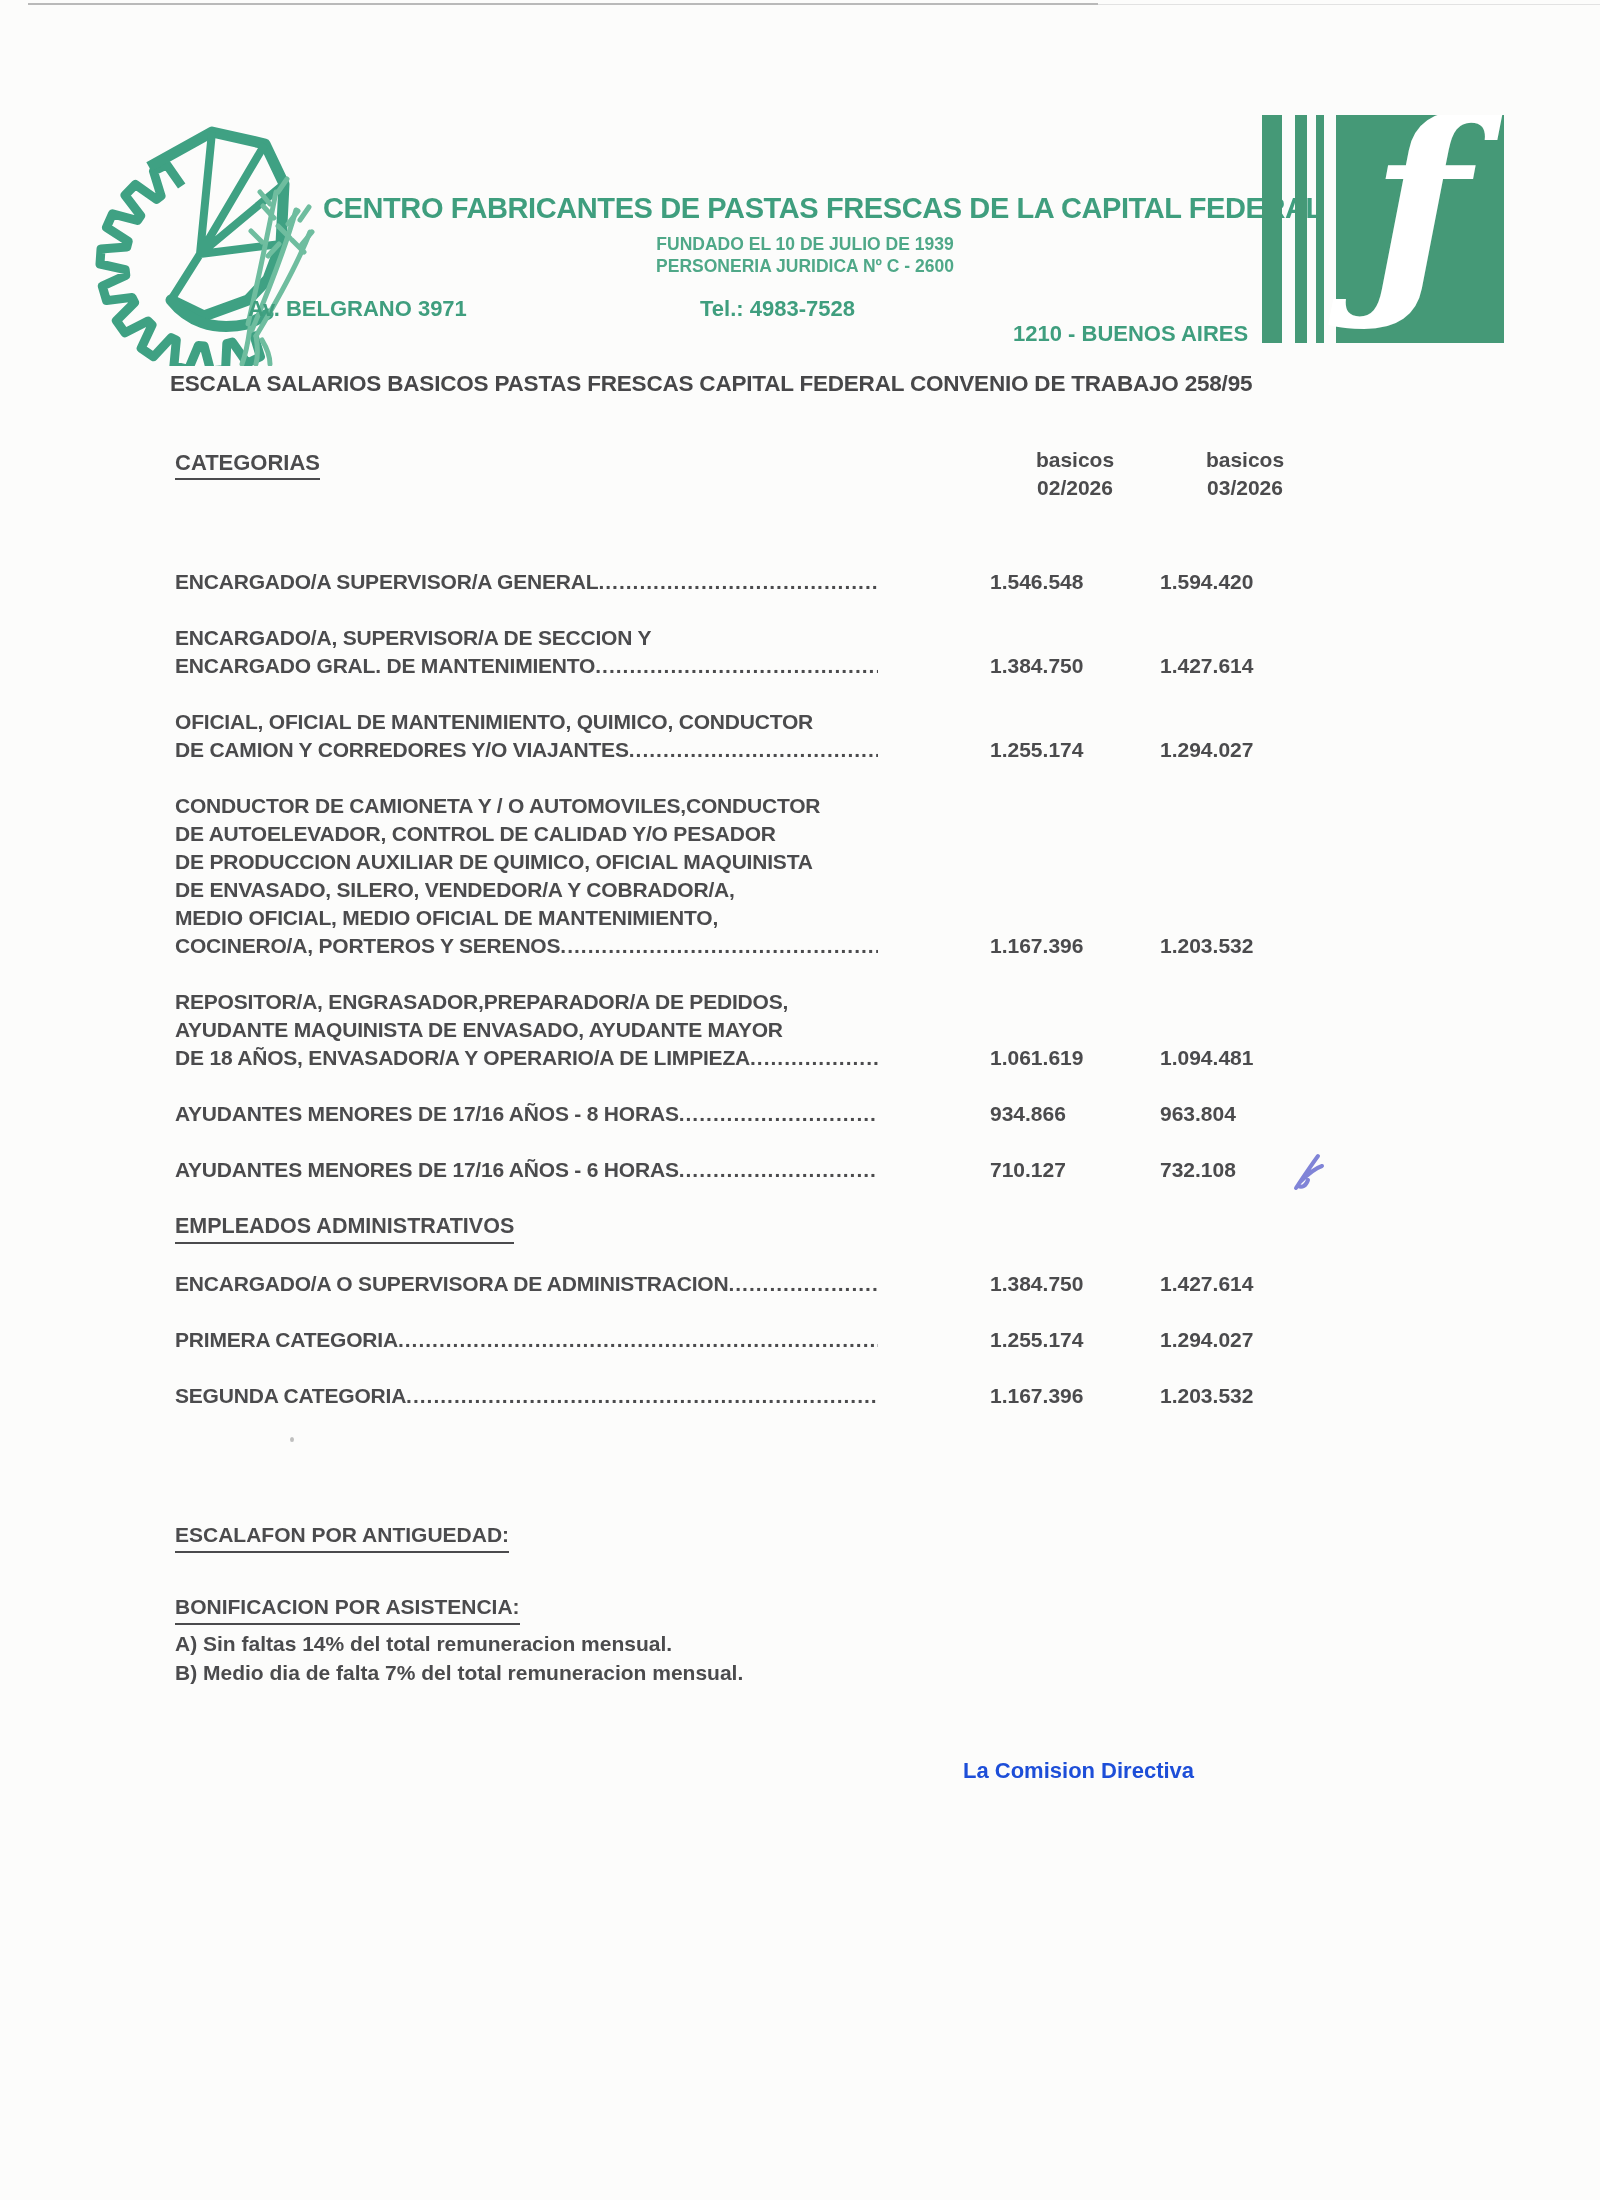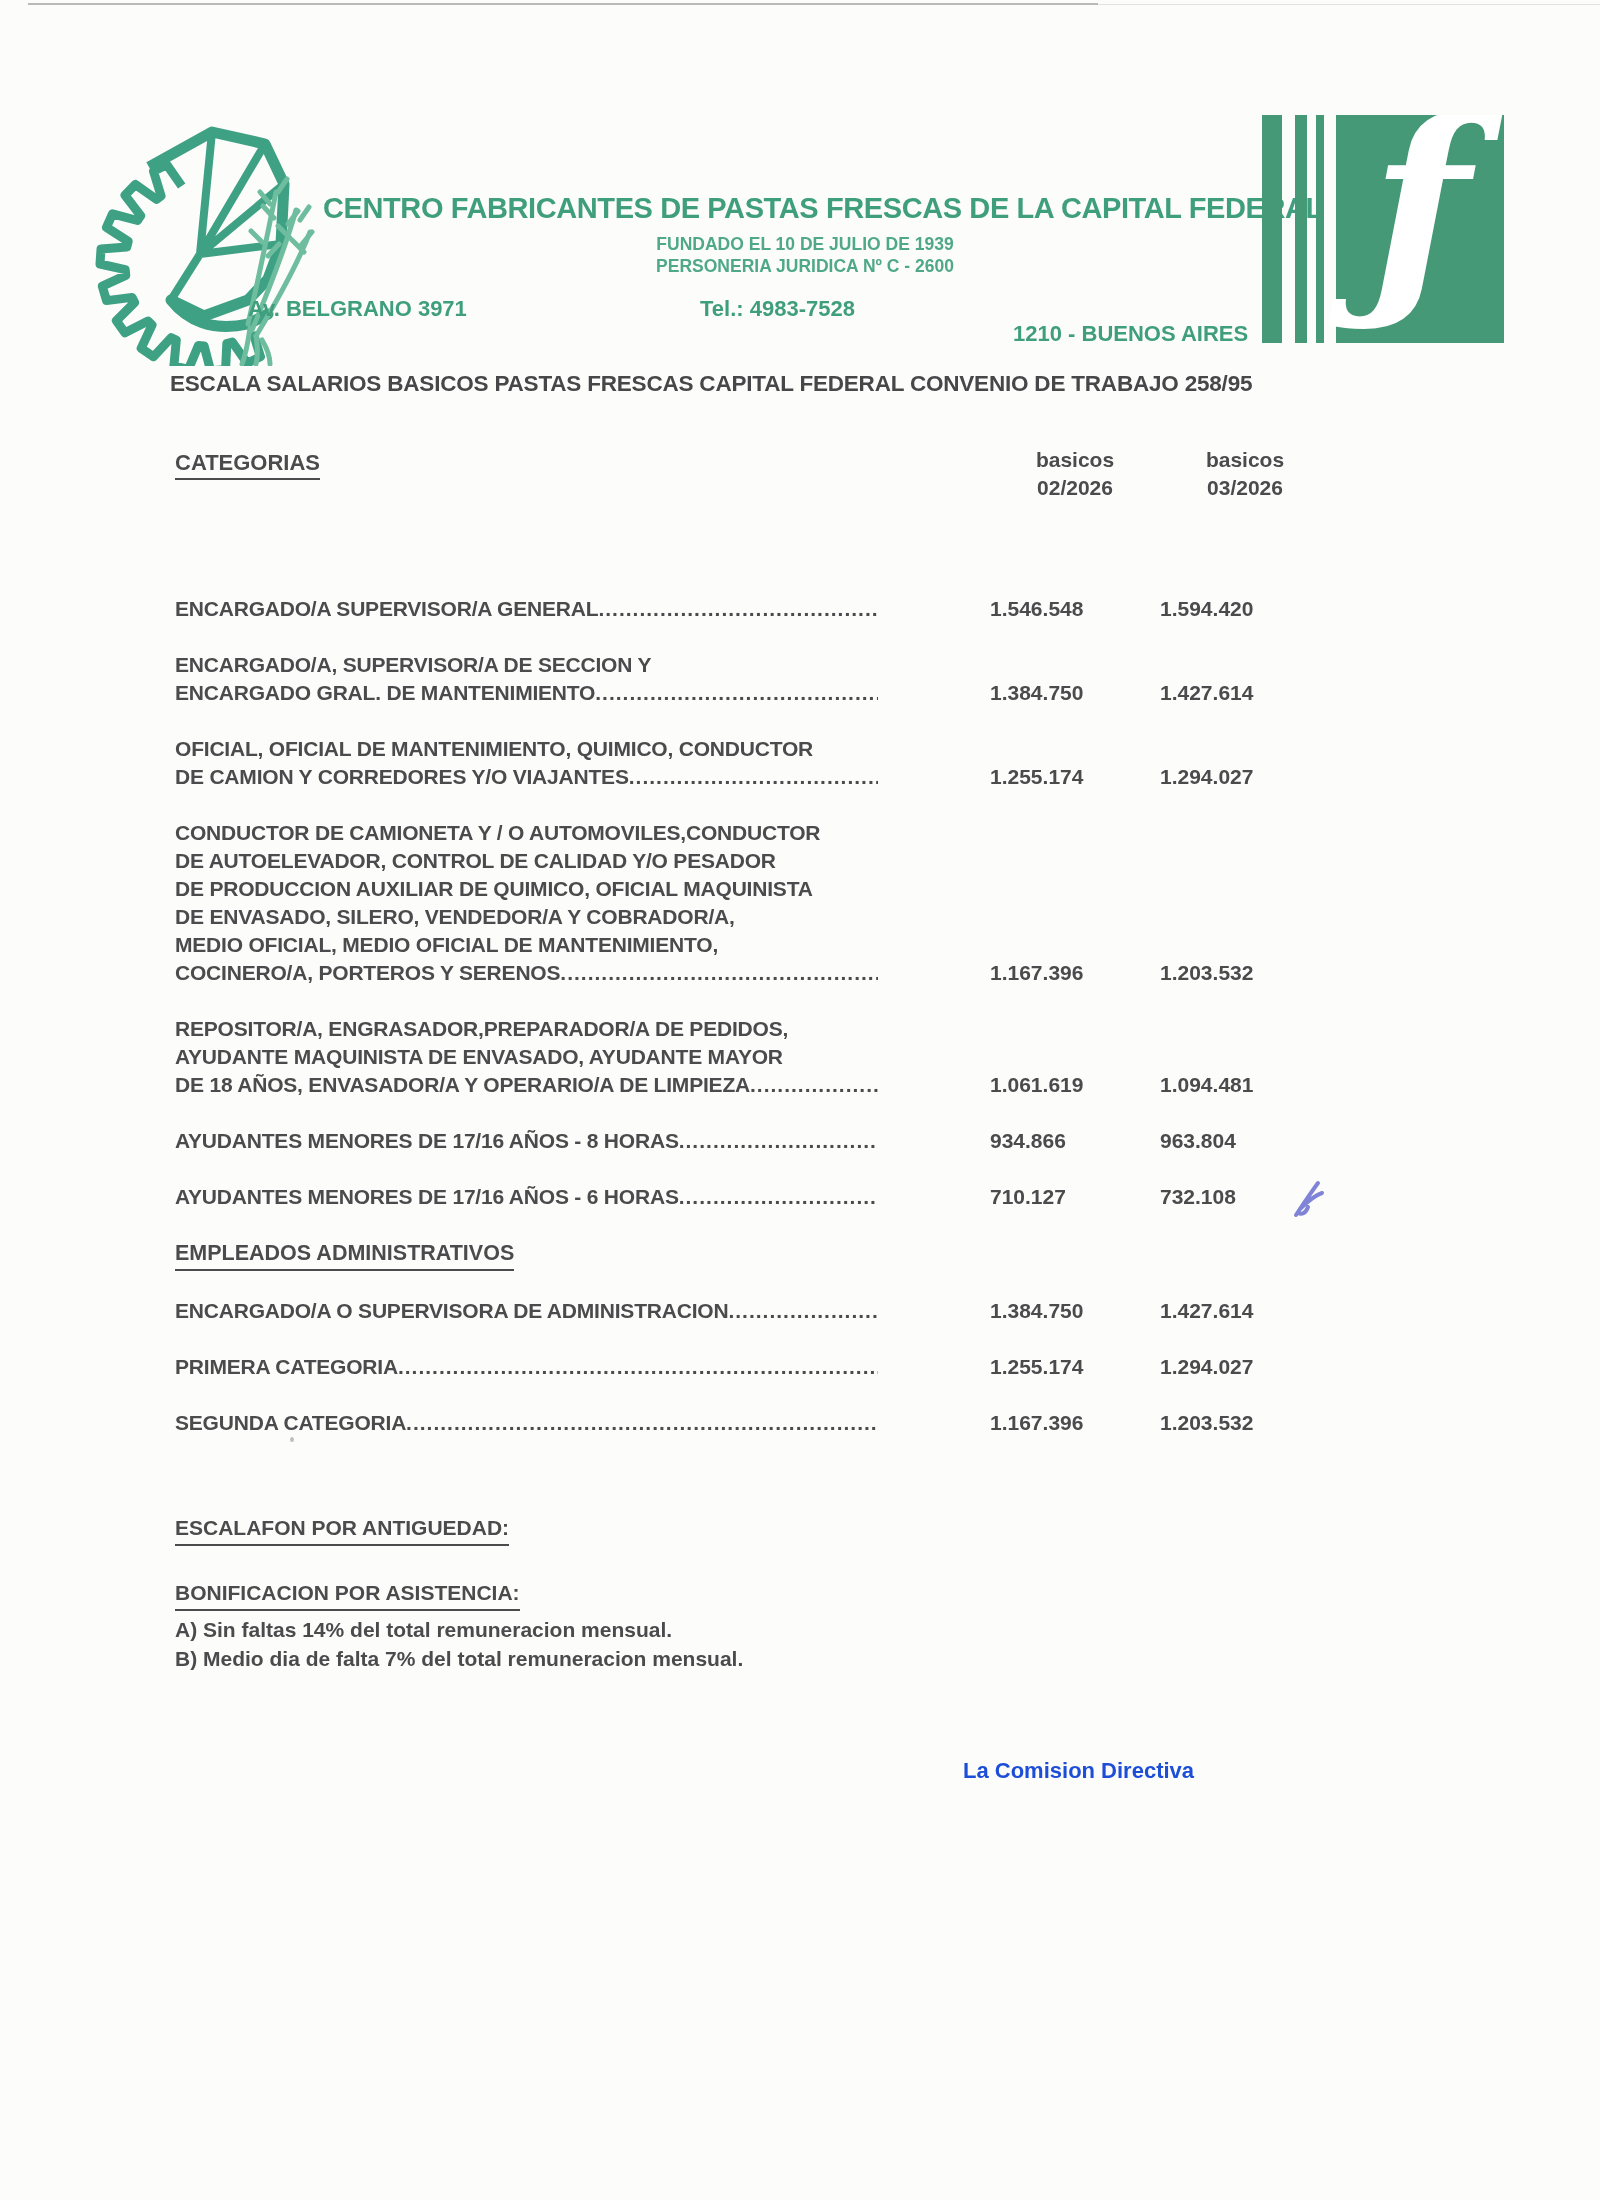--- a/index.html
+++ b/index.html
@@ -29,33 +29,33 @@
   .doc-title{position:absolute;left:170px;top:371px;font-size:22.5px;letter-spacing:-0.2px;color:#474749;white-space:nowrap;}
 
   .u{display:inline-block;border-bottom:2.5px solid currentColor;padding-bottom:2px;}
 
   .cat-header{position:absolute;left:175px;top:450px;font-size:22px;}
   .colhead{position:absolute;top:446px;width:170px;text-align:center;font-size:21px;line-height:28px;}
   .colhead.c1{left:990px;}
   .colhead.c2{left:1160px;}
 
   
-  .table{position:absolute;left:175px;top:595px;width:1160px;font-size:21px;line-height:28px;}
+  .table{position:absolute;left:175px;top:568px;width:1160px;font-size:21px;line-height:28px;}
   .row{display:flex;align-items:flex-end;margin-bottom:28px;}
   .lbl{width:815px;padding-right:112px;box-sizing:border-box;letter-spacing:-0.2px;}
   .lbl-line{display:flex;}
   .lbl-text{white-space:nowrap;}
   .leader{flex:1;overflow:hidden;white-space:nowrap;letter-spacing:1px;}
   .val{width:170px;text-align:left;position:relative;}
   .section-heading{font-size:21.5px;margin:0 0 26px 0;}
   .pen-squiggle{position:absolute;right:4px;top:-4px;width:34px;height:40px;pointer-events:none;}
 
   
   .notes{position:absolute;left:175px;top:1513px;font-size:21px;line-height:29px;}
-  .note-title{margin-bottom:4px;}
+  .note-title{margin-bottom:4px;margin-top:7px;}
   .gap{height:28px;}
   .signature{position:absolute;left:963px;top:1758px;font-size:22px;color:#1d4ed8;}
 
   .speck{position:absolute;left:290px;top:1437px;width:4px;height:5px;background:#8d8d8d;opacity:.55;border-radius:50%;}
 </style>
 </head>
 <body>
 
 <div class="page">
 

